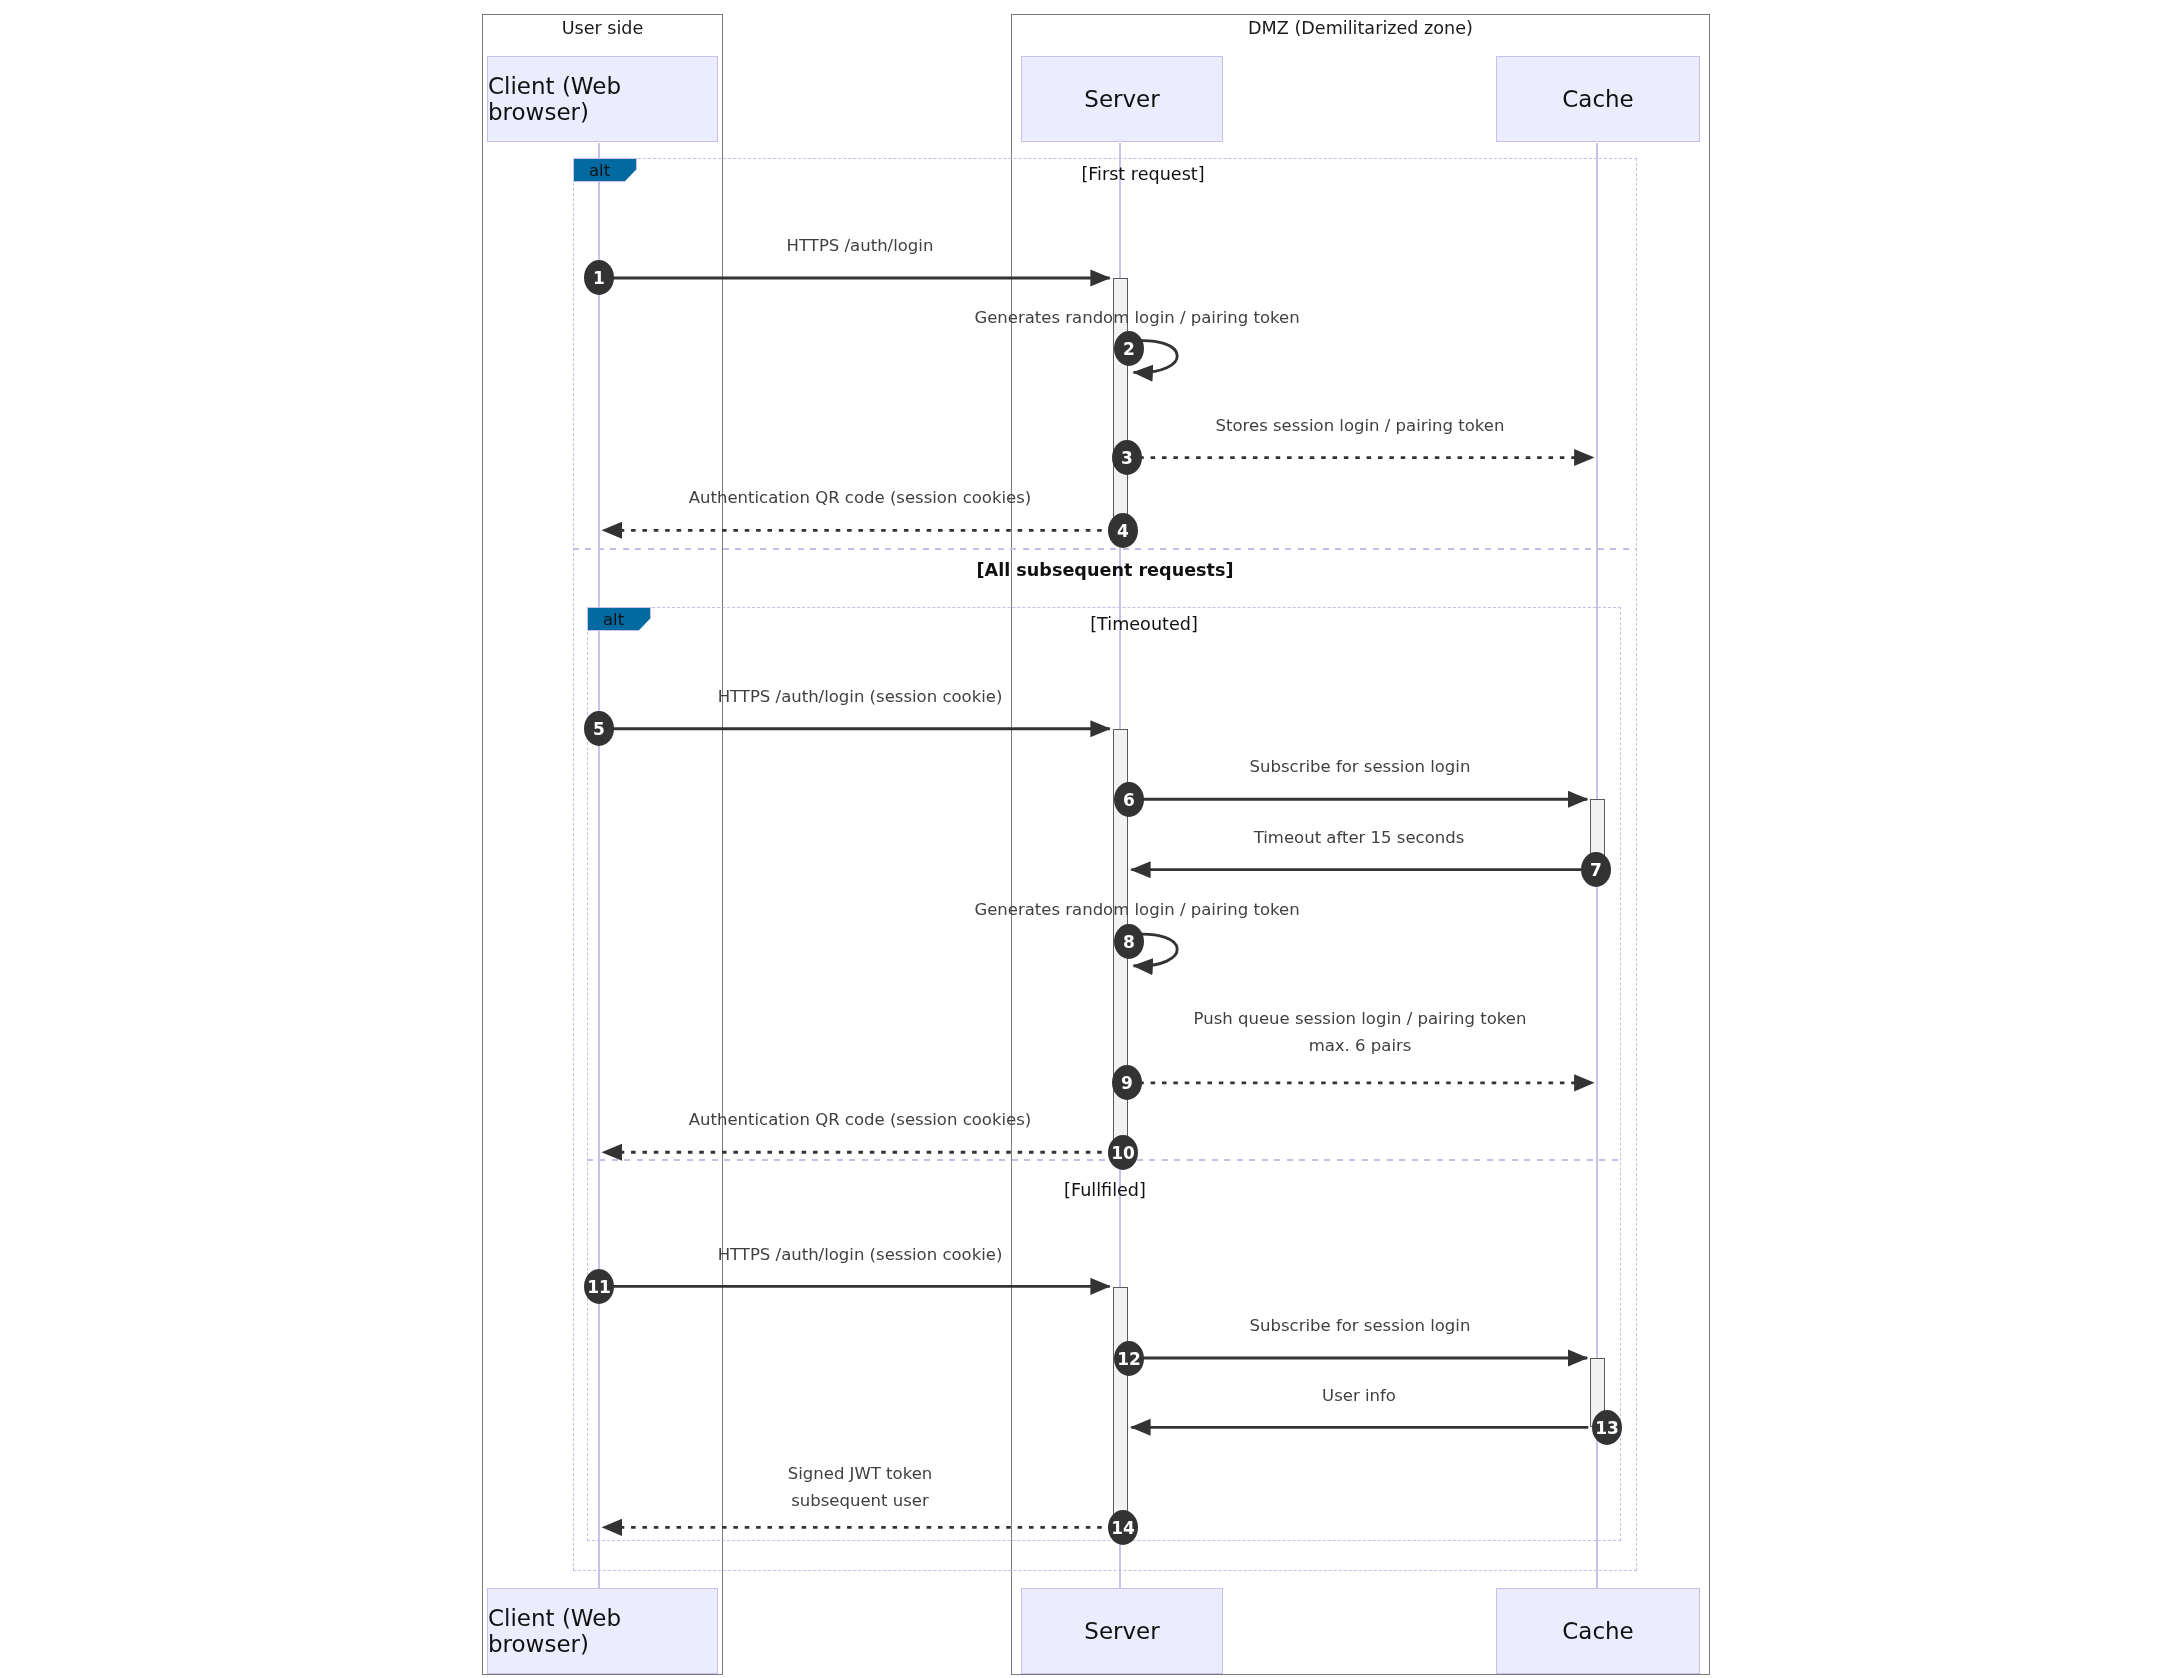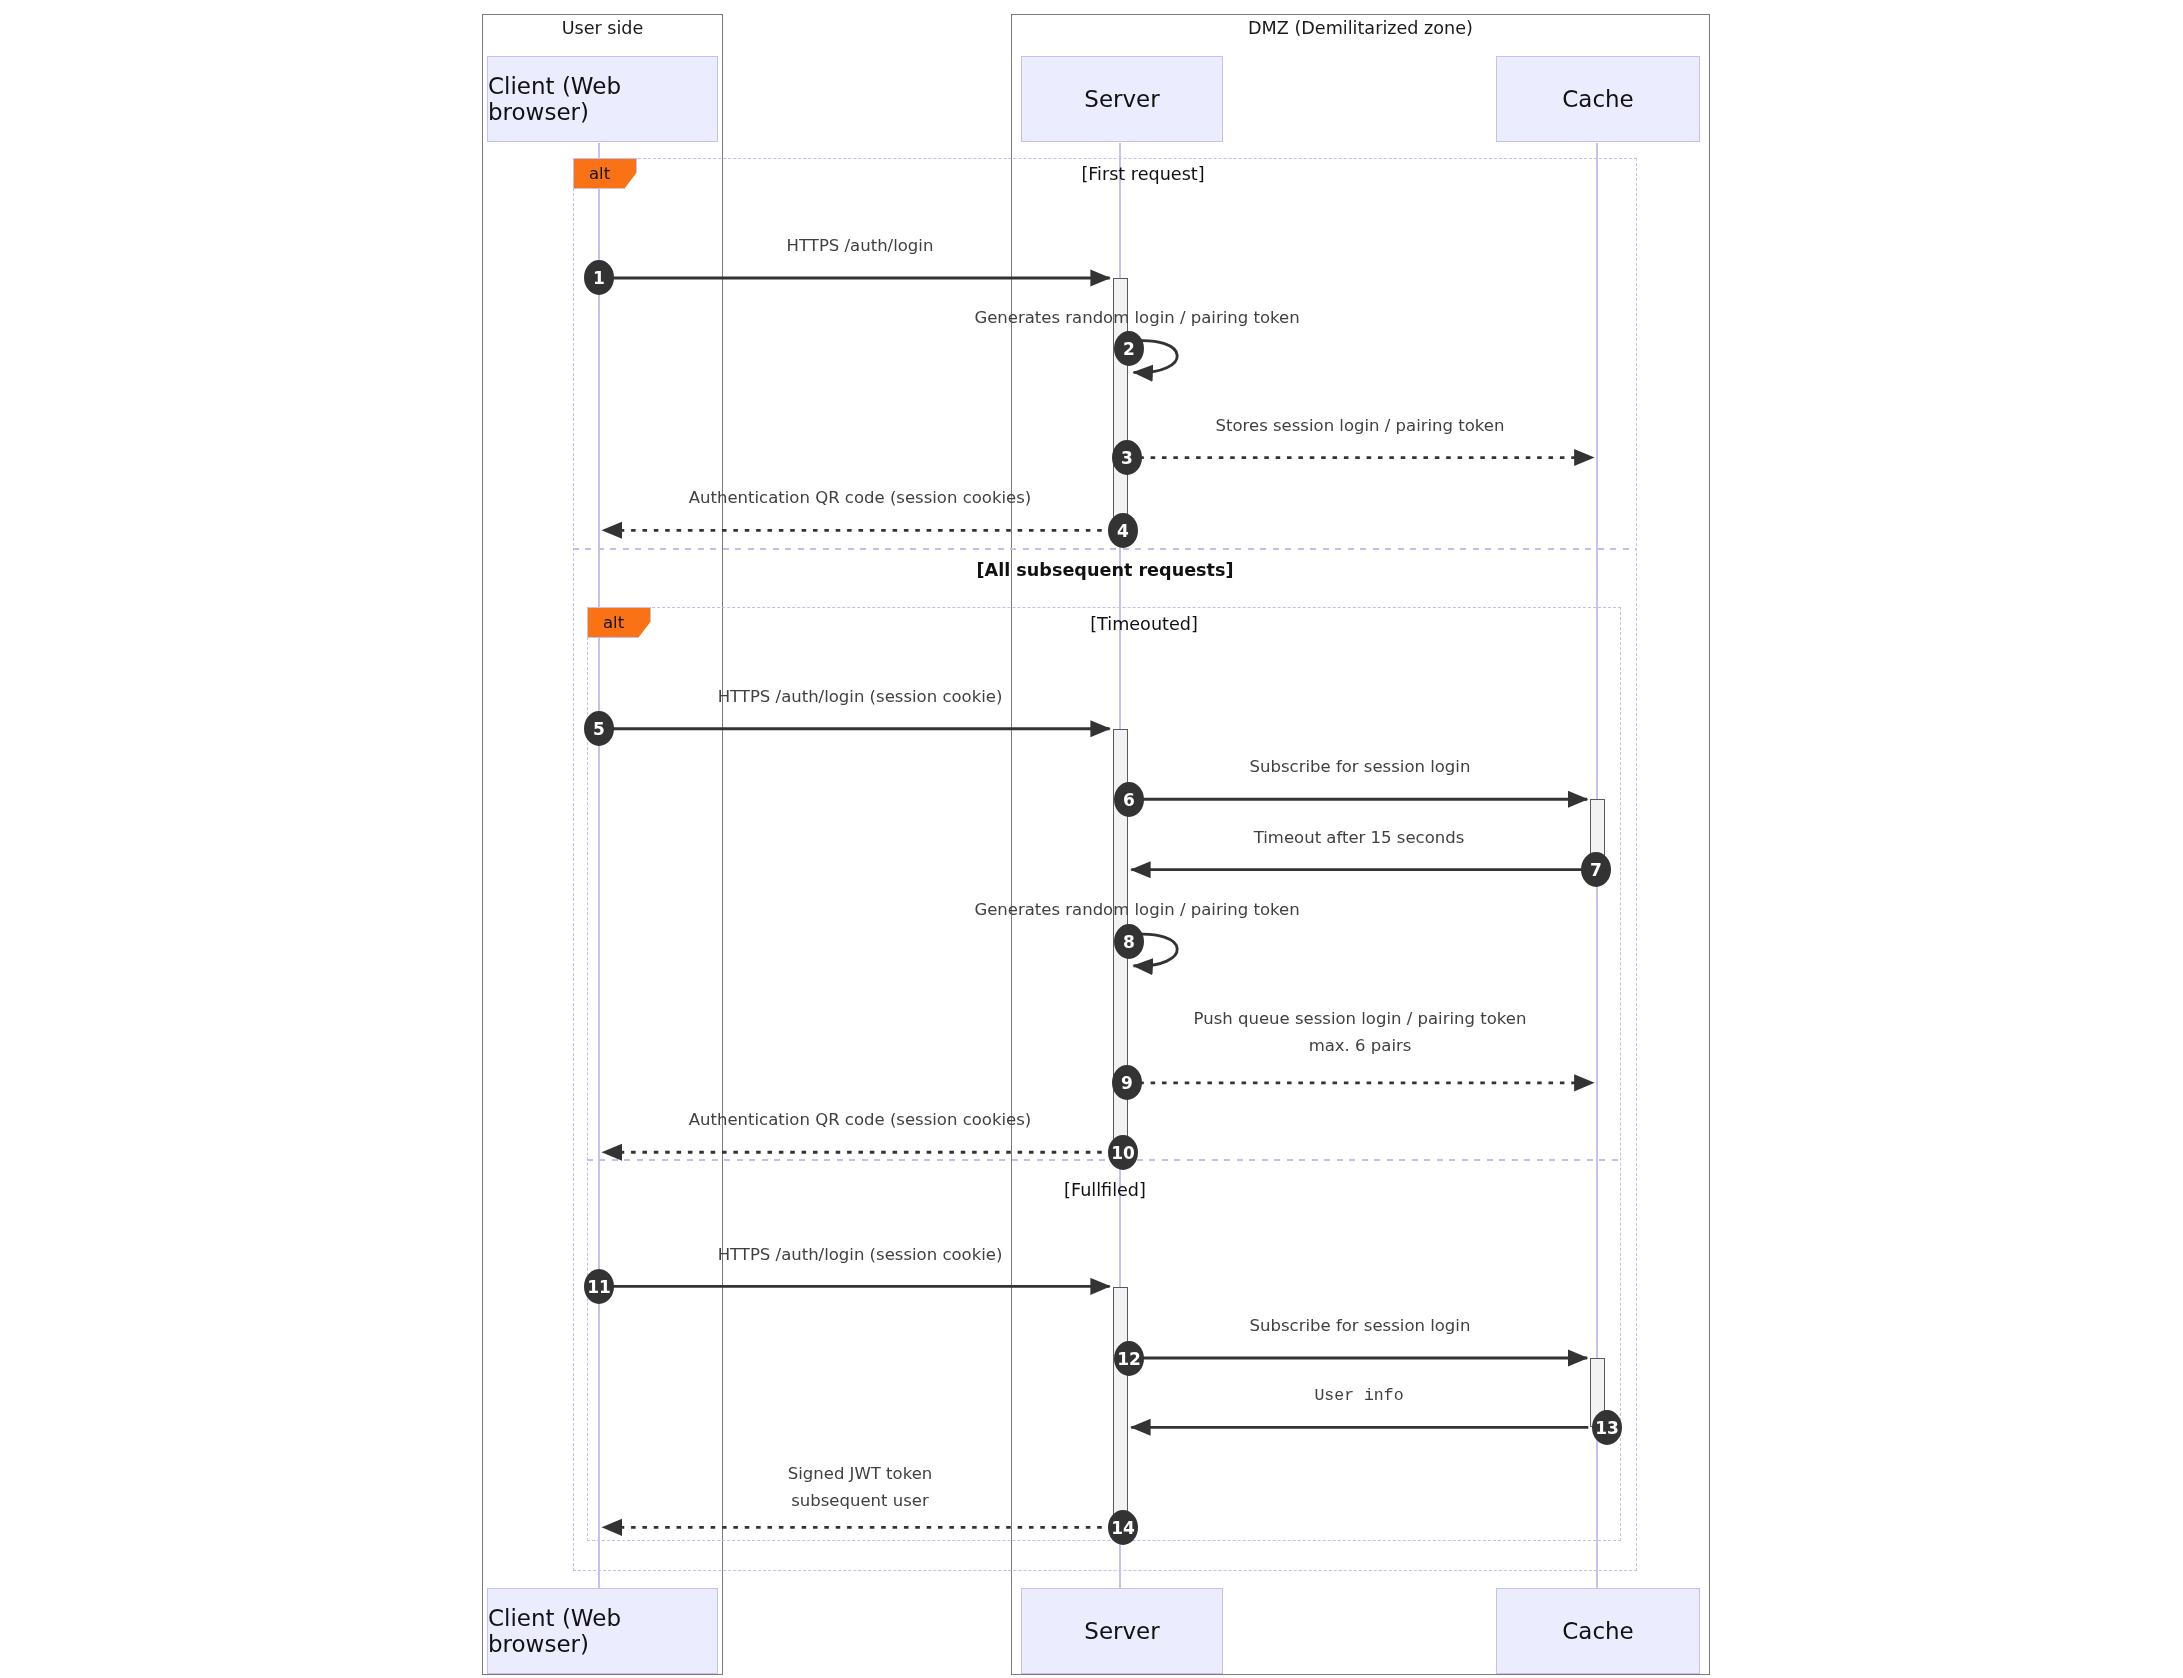--- a/index.html
+++ b/index.html
@@ -7,21 +7,21 @@
   
   .group-box{position:absolute;background:#ffffff;border:1.7px solid #7b7b7b;box-sizing:border-box;z-index:1;}
   .group-title{position:absolute;text-align:center;font-size:17.6px;color:#1a1a1a;z-index:2;}
   
   .actor{position:absolute;background:#ECECFF;border:1.1px solid #C8BFEA;border-radius:0;box-sizing:border-box;
          display:flex;align-items:center;justify-content:center;font-size:23px;color:#111;z-index:6;}
   
   .lifeline{position:absolute;width:2.3px;background:#C9C0EC;z-index:2;}
   
   .alt-frame{position:absolute;border:1.7px dashed #C7BDEA;box-sizing:border-box;z-index:3;}
-  .alt-label{position:absolute;width:64px;height:31px;background:#f97316;border:1.1px solid #C8BFEA;box-sizing:border-box;
+  .alt-label{position:absolute;width:64px;height:24px;background:#0369a1;border:1.1px solid #C8BFEA;box-sizing:border-box;
              clip-path:polygon(0 0,100% 0,100% 45%,80% 100%,0 100%);
              font-size:16.5px;color:#111;display:flex;align-items:center;padding-left:15px;z-index:5;}
   .cond{position:absolute;transform:translateX(-50%);font-size:17.6px;color:#111;white-space:nowrap;z-index:5;}
   .divider{position:absolute;height:2.3px;z-index:3;
            background-image:repeating-linear-gradient(90deg,#C7BDEA 0 5.7px,transparent 5.7px 12.5px);}
   
   .activation{position:absolute;width:15px;background:#F2F2F2;border:1.1px solid #5a5a5a;box-sizing:border-box;z-index:4;}
   
   .msg{position:absolute;transform:translateX(-50%);font-size:16.5px;line-height:27px;color:#404040;
        white-space:nowrap;text-align:center;z-index:6;}
@@ -113,21 +113,21 @@
   </div>
 <div class="msg" style="left:860px;top:1106px;">
     <span>Authentication QR code (session cookies)</span>
   </div>
 <div class="msg" style="left:860px;top:1241px;">
     <span>HTTPS /auth/login (session cookie)</span>
   </div>
 <div class="msg" style="left:1360px;top:1312px;">
     <span>Subscribe for session login</span>
   </div>
-<div class="msg" style="left:1359px;top:1382px;font-family:Liberation Mono, monospace;">
+<div class="msg" style="left:1359px;top:1382px;">
     <span>User info</span>
   </div>
 <div class="msg" style="left:860px;top:1453px;margin-top:7px;">
     <span>Signed JWT token</span>
     <span>subsequent user</span>
   </div>
 
 <div class="badge" style="left:584px;top:260px;">1</div>
 <div class="badge" style="left:1114px;top:331px;">2</div>
 <div class="badge" style="left:1112px;top:440px;">3</div>

